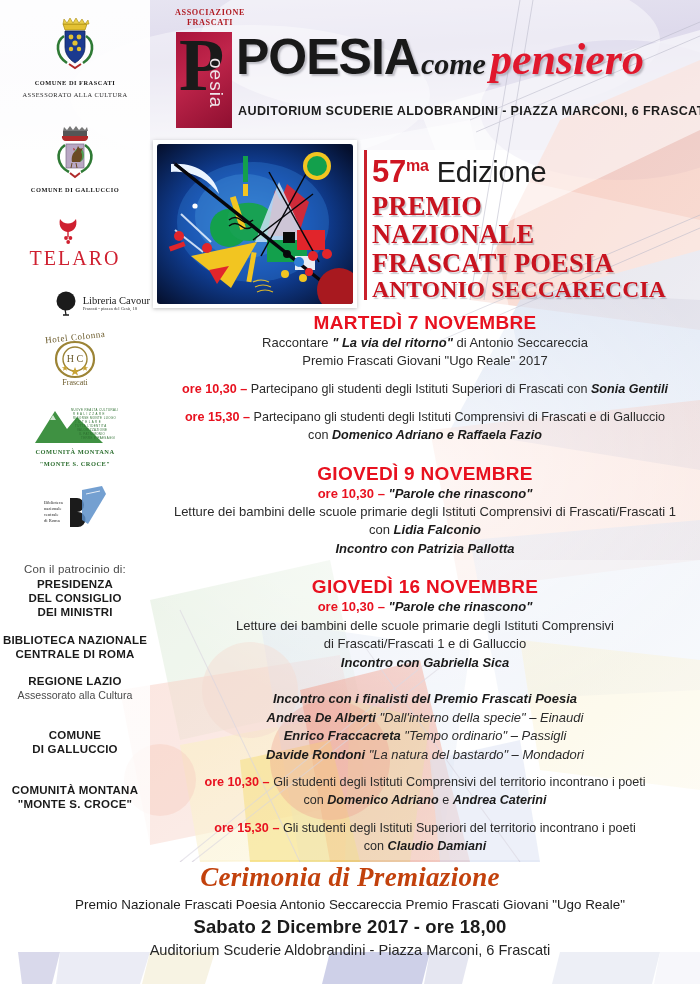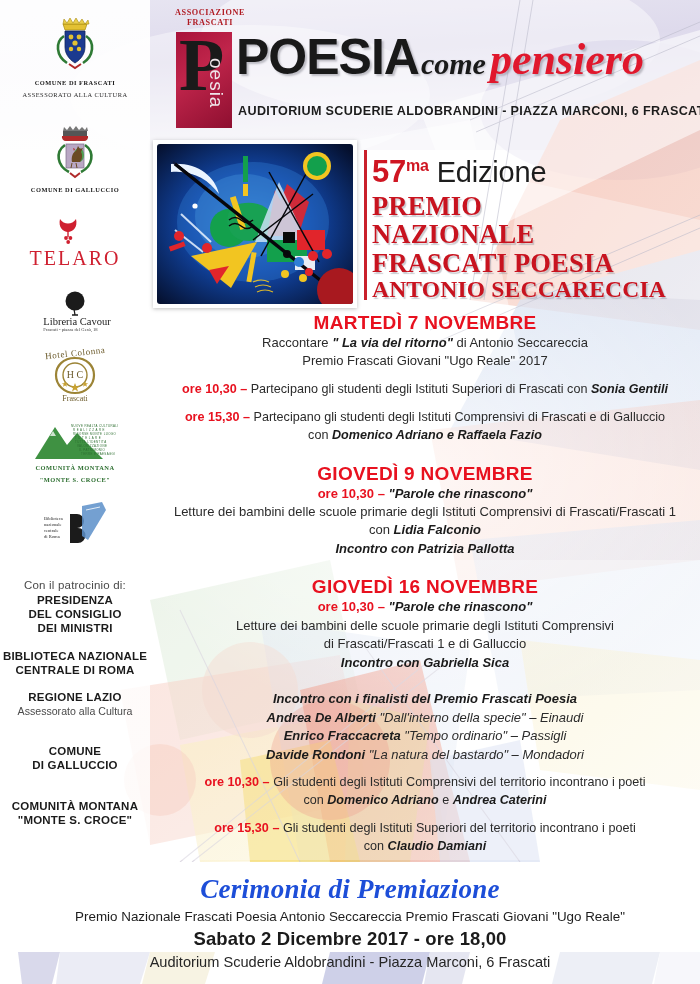--- a/index.html
+++ b/index.html
@@ -79,21 +79,21 @@
   .it{font-style:italic;}
   .ore{font-weight:bold;color:#e8111f;}
   .blk{margin-bottom:0;}
   .sp10{height:10px;}
   .sp18{height:18px;}
 
   
   .footer{position:absolute;left:0;top:862px;width:700px;height:90px;background:#ffffff;z-index:7;
           text-align:center;}
   .cerim{font-family:"Liberation Serif",serif;font-style:italic;font-weight:bold;
-         font-size:27px;color:#1d4ed8;letter-spacing:.3px;padding-top:12px;}
+         font-size:27px;color:#c2410c;letter-spacing:.3px;padding-top:0;}
   .f1{font-size:13.4px;color:#1d1d1d;margin-top:4px;}
   .f2{font-size:18.5px;font-weight:bold;color:#1b1b1b;margin-top:4px;letter-spacing:.1px;}
   .f3{font-size:14.6px;color:#262626;margin-top:4px;}
 </style>
 </head>
 <body>
 
 <div class="poster">
 
   <div class="bg">
@@ -237,21 +237,21 @@
         <path d="M30 14 l0 6" stroke="#cf2030" stroke-width="1.4"></path>
         <g fill="#cf2030">
           <circle cx="28" cy="21" r="1.9"></circle>
             <circle cx="32.4" cy="21" r="1.9"></circle>
           <circle cx="30.2" cy="25" r="1.9"></circle>
         </g>
       </svg>
       <div style="font-family:'Liberation Serif',serif;font-size:20px;letter-spacing:2px;color:#cf2030;margin-top:-4px;">TELARO</div>
     </div>
 
-    <div class="logo-block" style="margin-top:20px;flex-direction:column;justify-content:flex-start;align-items:center;">
+    <div class="logo-block" style="margin-top:20px;flex-direction:row;justify-content:flex-end;align-items:center;">
       <svg width="26" height="26" viewBox="0 0 26 26">
         <circle cx="13" cy="11" r="9.5" fill="#1b1b1b"></circle>
         <path d="M12 19 l1 6 M13 25 l-3 0 M13 25 l3 0" stroke="#1b1b1b" stroke-width="1.3" fill="none"></path>
       </svg>
       <div style="margin-left:4px;">
         <div style="font-family:'Liberation Serif',serif;font-size:10.5px;color:#1b1b1b;line-height:1.05;">Libreria Cavour</div>
         <div style="font-family:'Liberation Serif',serif;font-size:4.6px;color:#3a3a3a;">Frascati - piazza del Gesù, 18</div>
       </div>
     </div>
 

